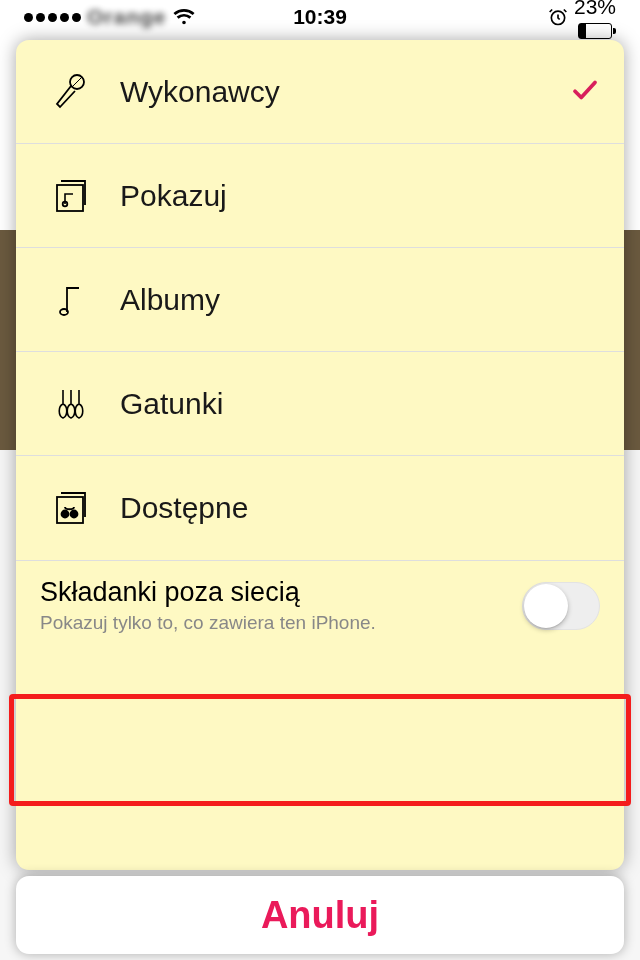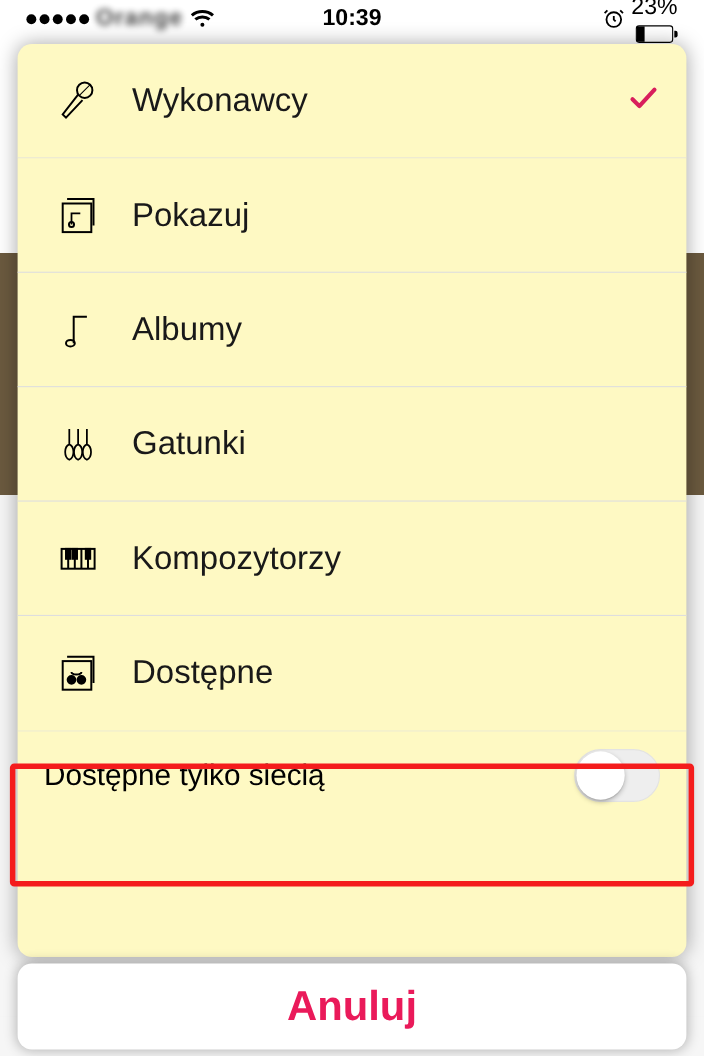--- a/index.html
+++ b/index.html
@@ -196,52 +196,38 @@
     <span class="icon-slot">
       <svg viewBox="0 0 40 40" fill="none" stroke="#000" stroke-width="1.6">
         <path d="M12 6 L12 20 M12 20 c-5 2 -5 12 0 14 c5 -2 5 -12 0 -14"></path>
         <path d="M20 6 L20 20 M20 20 c-5 2 -5 12 0 14 c5 -2 5 -12 0 -14"></path>
         <path d="M28 6 L28 20 M28 20 c-5 2 -5 12 0 14 c5 -2 5 -12 0 -14"></path>
       </svg>
     </span>
     <span class="row-label">Gatunki</span>
   </div>
 
-  <div class="row">
-    <span class="icon-slot">
-      <svg viewBox="0 0 40 40" fill="none" stroke="#000" stroke-width="1.8">
-        <rect x="5" y="11" width="30" height="18"></rect>
-        <line x1="11" y1="11" x2="11" y2="29"></line>
-        <line x1="17" y1="11" x2="17" y2="29"></line>
-        <line x1="23" y1="11" x2="23" y2="29"></line>
-        <line x1="29" y1="11" x2="29" y2="29"></line>
-        <rect x="9" y="11" width="4" height="9" fill="#000"></rect>
-        <rect x="15" y="11" width="4" height="9" fill="#000"></rect>
-        <rect x="27" y="11" width="4" height="9" fill="#000"></rect>
-      </svg>
-    </span>
-    <span class="row-label">Kompozytorzy</span>
-  </div>
 
   <div class="row" style="border-bottom:none;">
     <span class="icon-slot">
       <svg viewBox="0 0 40 40" fill="none" stroke="#000" stroke-width="1.8">
         <rect x="6" y="9" width="26" height="26"></rect>
         <path d="M10 5 h24 v24"></path>
         <circle cx="14" cy="26" r="3.5" fill="#000"></circle>
         <circle cx="23" cy="26" r="3.5" fill="#000"></circle>
         <path d="M14 19 c0 3 9 3 9 0"></path>
       </svg>
     </span>
     <span class="row-label">Dostępne</span>
   </div>
 
   <div class="offline">
     <div class="offline-text">
-      <div class="title">Dostępne tylko siecią</div>
+      <div class="title">Składanki poza siecią</div>
+      <div class="subtitle">Pokazuj tylko to, co zawiera ten iPhone.</div>
     </div>
     <div class="switch">
       <div class="knob"></div>
     </div>
   </div>
 
 </div>
 
 <div class="highlight" style="top:694px;"></div>
 

